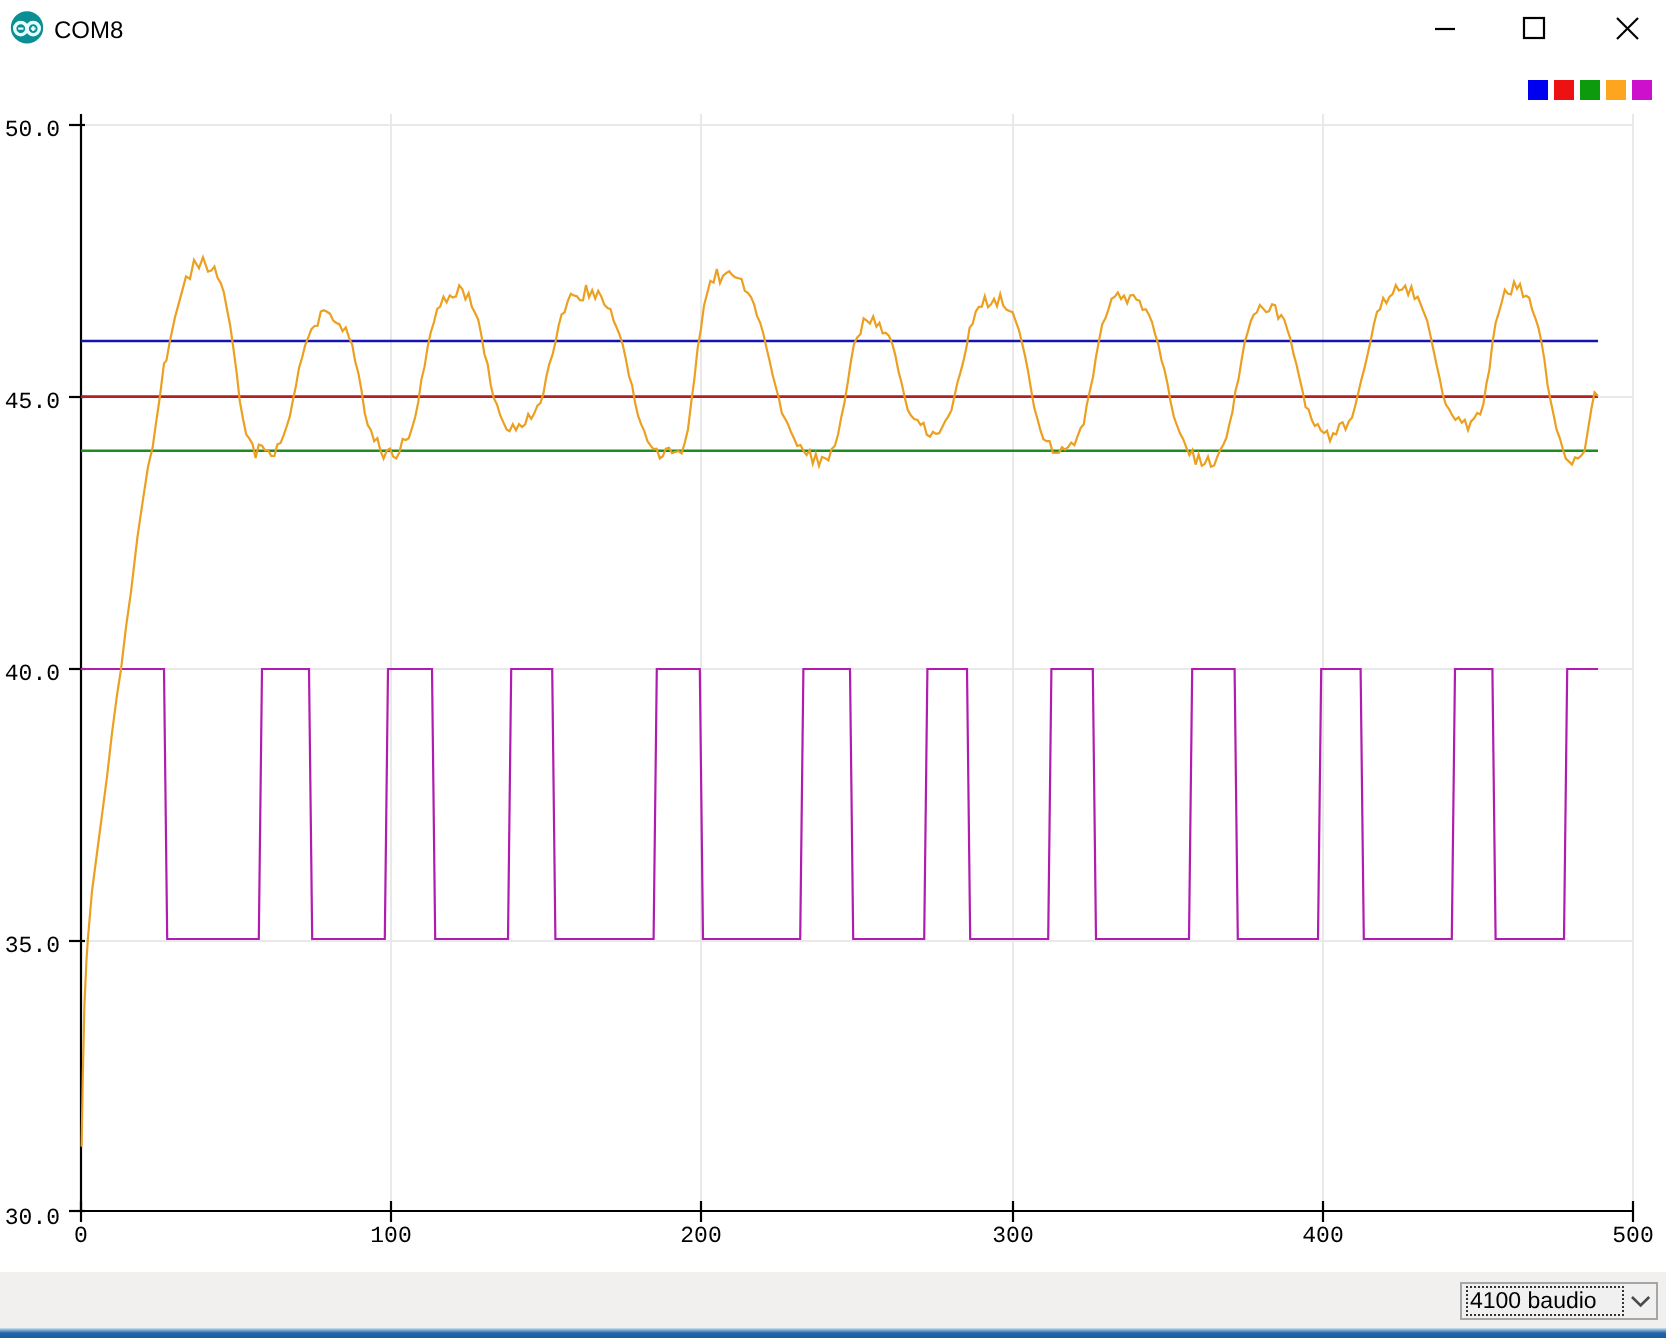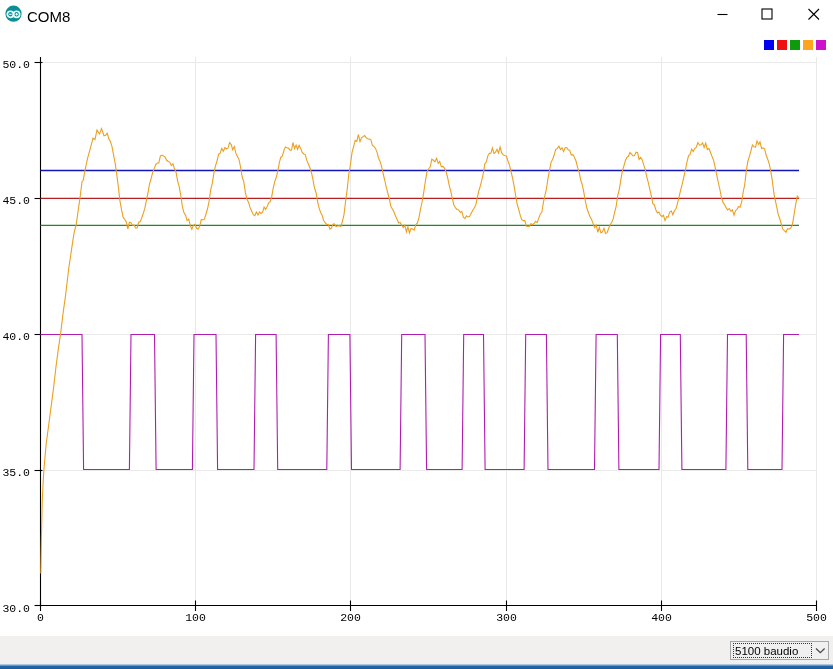--- a/index.html
+++ b/index.html
@@ -8,21 +8,21 @@
 <body>
 
 <svg class="abs" style="left:5px;top:5px" width="17" height="17" viewBox="0 0 17 17">
   <circle cx="8.5" cy="8.7" r="8.1" fill="#0c8e95"></circle>
   <circle cx="5.4" cy="9.3" r="3.05" fill="none" stroke="#e8ffff" stroke-width="1.7"></circle>
   <circle cx="11.6" cy="9.3" r="3.05" fill="none" stroke="#e8ffff" stroke-width="1.7"></circle>
   <line x1="4.1" y1="9.3" x2="6.7" y2="9.3" stroke="#e8ffff" stroke-width="1.1"></line>
   <line x1="10.4" y1="9.3" x2="12.8" y2="9.3" stroke="#e8ffff" stroke-width="1.1"></line>
   <line x1="11.6" y1="8.1" x2="11.6" y2="10.5" stroke="#e8ffff" stroke-width="1.1"></line>
 </svg>
-<div class="abs" style="left:27px;top:8px;font-size:15px;color:#000">COM8</div>
+<div class="abs" style="left:27px;top:8px;font-size:12px;color:#000">COM8</div>
 <svg class="abs" style="left:700px;top:0" width="133" height="30" viewBox="0 0 133 30">
   <line x1="17.5" y1="14.5" x2="27.5" y2="14.5" stroke="#000" stroke-width="1.1"></line>
   <rect x="62" y="9" width="10" height="10" fill="none" stroke="#000" stroke-width="1.1"></rect>
   <line x1="108.5" y1="9" x2="119" y2="19.5" stroke="#000" stroke-width="1.1"></line>
   <line x1="119" y1="9" x2="108.5" y2="19.5" stroke="#000" stroke-width="1.1"></line>
 </svg>
 
 <div class="abs" style="left:764px;top:40px;width:10px;height:10px;background:#0000f0"></div>
 <div class="abs" style="left:777px;top:40px;width:10px;height:10px;background:#ee1111"></div>
 <div class="abs" style="left:790px;top:40px;width:10px;height:10px;background:#0d9a0d"></div>
@@ -87,15 +87,15 @@
     <polyline points="40.4,334.5 82.0,334.5 83.6,469.5 129.4,469.5 131.0,334.5 154.5,334.5 156.1,469.5 192.4,469.5 194.0,334.5 216.0,334.5 217.6,469.5 254.0,469.5 255.6,334.5 276.1,334.5 277.7,469.5 326.8,469.5 328.4,334.5 349.9,334.5 351.5,469.5 400.1,469.5 401.7,334.5 425.0,334.5 426.6,469.5 462.1,469.5 463.7,334.5 483.5,334.5 485.1,469.5 524.1,469.5 525.7,334.5 546.4,334.5 548.0,469.5 594.5,469.5 596.1,334.5 617.3,334.5 618.9,469.5 659.0,469.5 660.6,334.5 680.3,334.5 681.9,469.5 725.9,469.5 727.5,334.5 746.2,334.5 747.8,469.5 782.0,469.5 783.6,334.5 799.0,334.5" stroke="#b01cb0" stroke-width="1.1"></polyline>
     <polyline points="40.8,573.4 41.4,538.0 42.2,502.6 43.2,480.9 43.9,470.0 46.0,445.5 48.5,426.5 51.0,407.4 53.5,388.4 56.0,366.6 58.5,347.6 60.6,334.0 63.0,313.6 65.5,295.9 68.7,268.7 71.5,249.7 74.0,233.4 76.3,223.8 78.0,211.6 80.0,198.0 82.0,181.7 83.2,180.3 84.9,170.8 87.5,158.6 90.5,147.7 93.0,138.2 95.0,139.5 97.0,130.0 99.5,134.1 101.5,128.6 104.0,135.8 105.6,135.3 107.2,133.3 108.8,138.9 110.4,141.6 111.9,146.1 113.5,154.6 115.1,162.9 116.7,174.2 118.3,186.2 119.9,200.6 121.5,209.4 123.1,217.2 124.6,219.2 126.2,221.8 127.8,229.0 129.4,222.3 131.0,222.8 132.5,225.2 134.1,225.1 135.6,228.0 137.2,228.0 138.7,222.2 140.3,221.5 141.8,217.7 143.4,213.0 144.9,208.2 146.5,199.9 148.0,192.8 149.5,184.0 151.1,178.6 152.6,172.6 154.2,168.6 155.7,164.6 157.3,163.0 158.8,162.9 160.4,155.8 161.9,155.1 163.5,155.9 165.0,156.9 166.6,160.3 168.2,161.5 169.7,162.1 171.3,165.6 172.9,163.7 174.5,168.8 176.1,172.3 177.6,180.8 179.2,186.6 180.8,195.5 182.4,206.6 183.9,212.6 185.5,215.1 187.1,220.6 188.7,219.1 190.3,225.6 191.8,229.3 193.4,225.3 195.0,224.3 196.6,228.3 198.1,229.2 199.7,226.2 201.3,219.5 202.9,220.0 204.4,219.1 206.0,214.0 207.6,208.5 209.1,201.2 210.7,189.8 212.3,183.2 213.9,173.1 215.4,166.1 217.0,161.0 218.6,154.4 220.1,153.3 221.7,148.4 223.3,151.2 224.9,147.7 226.4,148.8 228.0,148.2 229.6,142.7 231.2,144.6 232.7,149.7 234.3,146.6 235.9,153.4 237.5,156.4 239.1,159.8 240.6,167.2 242.2,177.0 243.8,181.9 245.4,192.7 246.9,199.1 248.5,202.2 250.1,207.6 251.7,211.2 253.3,214.7 254.8,215.6 256.4,212.1 258.0,215.1 259.5,212.0 261.0,213.5 262.6,212.2 264.1,207.0 265.6,209.4 267.1,206.8 268.7,202.8 270.2,201.6 271.7,196.8 273.2,188.1 274.7,181.9 276.3,177.2 277.8,170.8 279.3,162.9 280.8,157.2 282.3,156.2 283.9,150.5 285.4,146.9 286.9,147.7 288.4,148.1 290.0,150.1 291.5,150.2 293.0,142.5 294.5,148.6 296.1,145.1 297.6,149.3 299.1,145.4 300.7,148.4 302.2,152.4 303.8,154.0 305.3,154.6 306.8,160.4 308.4,164.0 309.9,167.7 311.4,172.5 313.0,179.8 314.5,188.0 316.0,192.4 317.6,201.6 319.1,208.1 320.6,212.2 322.2,215.7 323.7,220.5 325.2,222.7 326.8,224.6 328.3,224.4 329.9,229.2 331.4,228.1 332.9,224.3 334.5,223.9 336.0,226.6 337.6,226.0 339.2,225.6 340.8,226.7 342.4,221.3 344.0,214.6 345.6,201.3 347.2,189.3 348.8,174.2 350.4,165.0 352.0,152.7 353.6,146.6 355.2,140.4 356.8,141.3 358.4,134.5 360.0,141.6 361.5,137.9 363.1,136.6 364.6,135.6 366.2,137.6 367.7,138.7 369.3,139.1 370.8,139.6 372.4,145.4 373.9,146.4 375.5,148.5 377.0,152.1 378.5,158.0 380.1,161.4 381.6,166.6 383.2,173.8 384.7,180.0 386.3,187.4 387.8,193.1 389.4,199.0 390.9,206.5 392.5,209.3 394.0,212.1 395.5,216.0 397.1,219.4 398.6,223.0 400.2,222.5 401.7,225.3 403.3,227.5 404.8,225.1 406.4,231.9 407.9,226.9 409.5,233.0 411.0,228.5 412.6,229.1 414.2,230.2 415.8,224.5 417.4,223.0 419.0,217.4 420.6,208.7 422.2,201.5 423.8,191.8 425.4,181.0 427.0,172.0 428.6,168.7 430.2,167.1 431.8,159.2 433.4,160.3 435.0,161.8 436.6,158.2 438.2,163.3 439.7,161.4 441.3,166.6 442.9,166.4 444.5,168.0 446.1,171.8 447.6,177.3 449.2,185.5 450.8,191.5 452.4,198.9 453.9,205.0 455.5,207.8 457.1,209.5 458.7,210.0 460.3,212.5 461.8,211.4 463.4,217.4 465.0,218.4 466.5,215.9 468.0,216.9 469.6,216.6 471.1,213.6 472.6,210.5 474.1,208.3 475.7,205.2 477.2,198.2 478.7,191.4 480.2,186.3 481.8,180.2 483.3,173.3 484.8,163.8 486.3,162.0 487.9,155.7 489.4,153.4 490.9,153.3 492.4,148.1 494.0,153.6 495.5,152.2 497.0,149.4 498.5,153.1 500.1,147.0 501.6,152.7 503.2,154.8 504.7,155.5 506.3,156.1 507.8,160.5 509.4,164.8 510.9,171.0 512.5,177.9 514.0,185.4 515.5,194.5 517.1,203.8 518.6,209.0 520.2,215.1 521.7,219.6 523.3,220.6 524.8,220.6 526.4,226.3 527.9,226.4 529.5,226.3 531.0,223.6 532.5,224.8 534.1,223.5 535.6,221.3 537.2,222.6 538.8,218.1 540.3,214.0 541.9,212.1 543.4,202.3 545.0,195.1 546.5,188.5 548.0,178.4 549.6,169.8 551.1,162.1 552.7,159.2 554.2,154.8 555.8,149.4 557.4,148.4 558.9,146.2 560.5,149.5 562.0,147.8 563.6,151.6 565.1,147.7 566.7,147.5 568.2,149.8 569.8,150.4 571.3,155.0 572.9,154.6 574.4,157.2 576.0,161.0 577.6,167.3 579.1,171.9 580.7,180.0 582.2,184.7 583.8,192.1 585.3,200.9 586.9,208.3 588.4,212.5 590.0,216.7 591.6,219.6 593.1,223.6 594.7,227.6 596.2,225.0 597.8,232.3 599.3,227.2 600.9,232.9 602.4,231.9 604.0,228.3 605.5,233.4 607.1,232.7 608.6,228.5 610.1,224.9 611.6,222.5 613.2,218.9 614.7,212.0 616.2,206.2 617.7,195.6 619.3,189.4 620.8,180.0 622.3,171.3 623.8,166.3 625.4,160.5 626.9,157.3 628.4,156.3 629.9,152.5 631.5,154.2 633.0,156.0 634.5,155.6 636.0,152.2 637.6,152.6 639.1,159.4 640.6,157.5 642.1,159.7 643.7,164.9 645.2,169.4 646.7,176.7 648.2,182.1 649.8,189.3 651.3,195.6 652.8,203.6 654.3,204.7 655.9,210.0 657.4,213.0 658.9,212.0 660.4,215.2 662.0,216.5 663.5,215.3 665.0,220.6 666.6,216.6 668.1,217.2 669.7,212.0 671.3,211.1 672.8,214.8 674.4,210.7 676.0,208.8 677.5,203.4 679.1,196.6 680.7,189.8 682.2,184.2 683.8,177.2 685.3,170.5 686.9,162.4 688.5,155.9 690.0,154.7 691.6,149.0 693.2,151.6 694.7,148.5 696.3,147.1 697.9,142.6 699.4,145.2 701.0,144.8 702.6,142.8 704.1,147.5 705.7,143.2 707.3,149.5 708.9,148.4 710.4,152.3 712.0,156.4 713.6,160.4 715.1,167.2 716.7,174.9 718.3,182.5 719.9,189.5 721.4,197.4 723.0,202.4 724.6,204.7 726.1,207.6 727.7,209.9 729.3,208.6 730.9,211.4 732.4,209.9 734.0,215.1 735.5,210.7 737.1,209.1 738.6,206.5 740.1,207.2 741.7,202.0 743.2,192.0 744.7,184.8 746.3,170.9 747.8,161.5 749.3,156.7 750.9,151.0 752.4,144.9 753.9,146.8 755.5,147.2 757.0,140.9 758.5,144.4 760.0,142.0 761.6,148.5 763.1,147.9 764.6,148.9 766.1,155.0 767.7,159.2 769.2,163.8 770.7,170.9 772.2,179.8 773.8,192.7 775.3,200.4 776.8,207.4 778.3,214.8 779.9,219.0 781.4,224.5 782.9,229.3 784.4,230.7 786.0,232.3 787.5,228.7 789.0,229.2 790.7,227.8 792.3,225.4 794.0,214.8 795.7,204.4 797.3,196.2 799.0,198.0" stroke="#eca022" stroke-width="1.1"></polyline>
   </g>
 </svg>
 
 <div class="abs" style="left:0;top:636px;width:833px;height:29px;background:#f1f0ef"></div>
 <div class="abs" style="left:0;top:664px;width:833px;height:5px;background:linear-gradient(#d4e2ef 0%,#7aa9d0 22%,#2265a8 50%,#1d5c9e 100%)"></div>
 
 <div class="abs" style="left:730px;top:641px;width:97px;height:17px;background:#f0f0f0;border:1px solid #a6a6a6"></div>
 <div class="abs" style="left:733px;top:643px;width:77px;height:13px;border:1px dotted #333"></div>
-<div class="abs" style="left:735px;top:645px;font-size:11.5px;color:#000">5100 baudio</div>
+<div class="abs" style="left:735px;top:645px;font-size:11.5px;color:#000">4100 baudio</div>
 <svg class="abs" style="left:813px;top:646px" width="14" height="10" viewBox="0 0 14 10">
   <path d="M3 2.5 L7.3 6.7 L11.6 2.5" fill="none" stroke="#4a4a4a" stroke-width="1.3"></path>
 </svg>
 </body></html>

